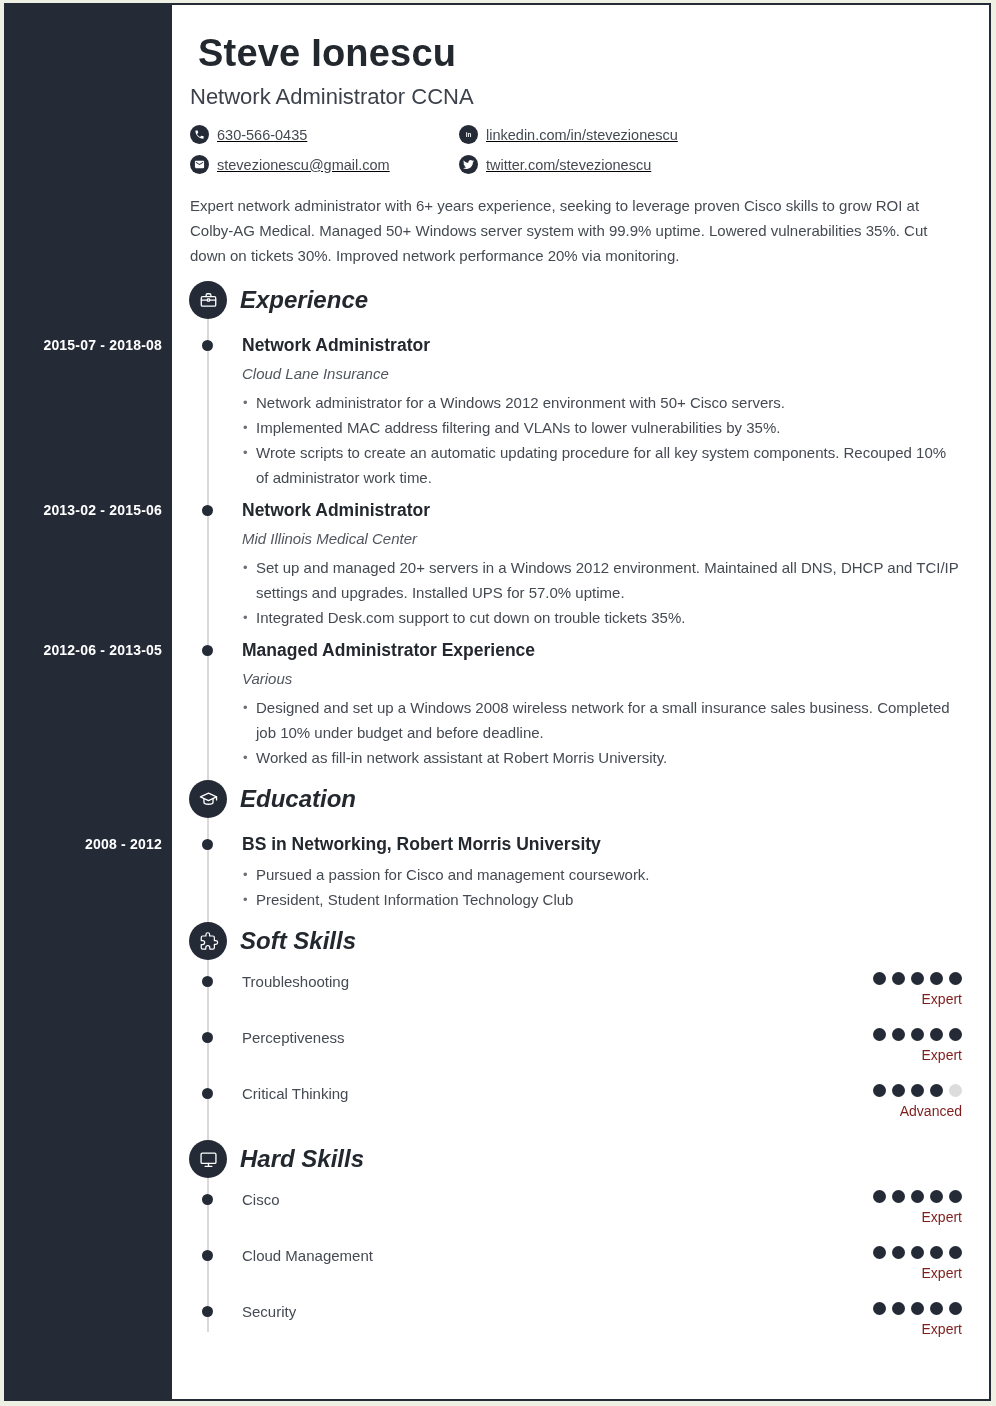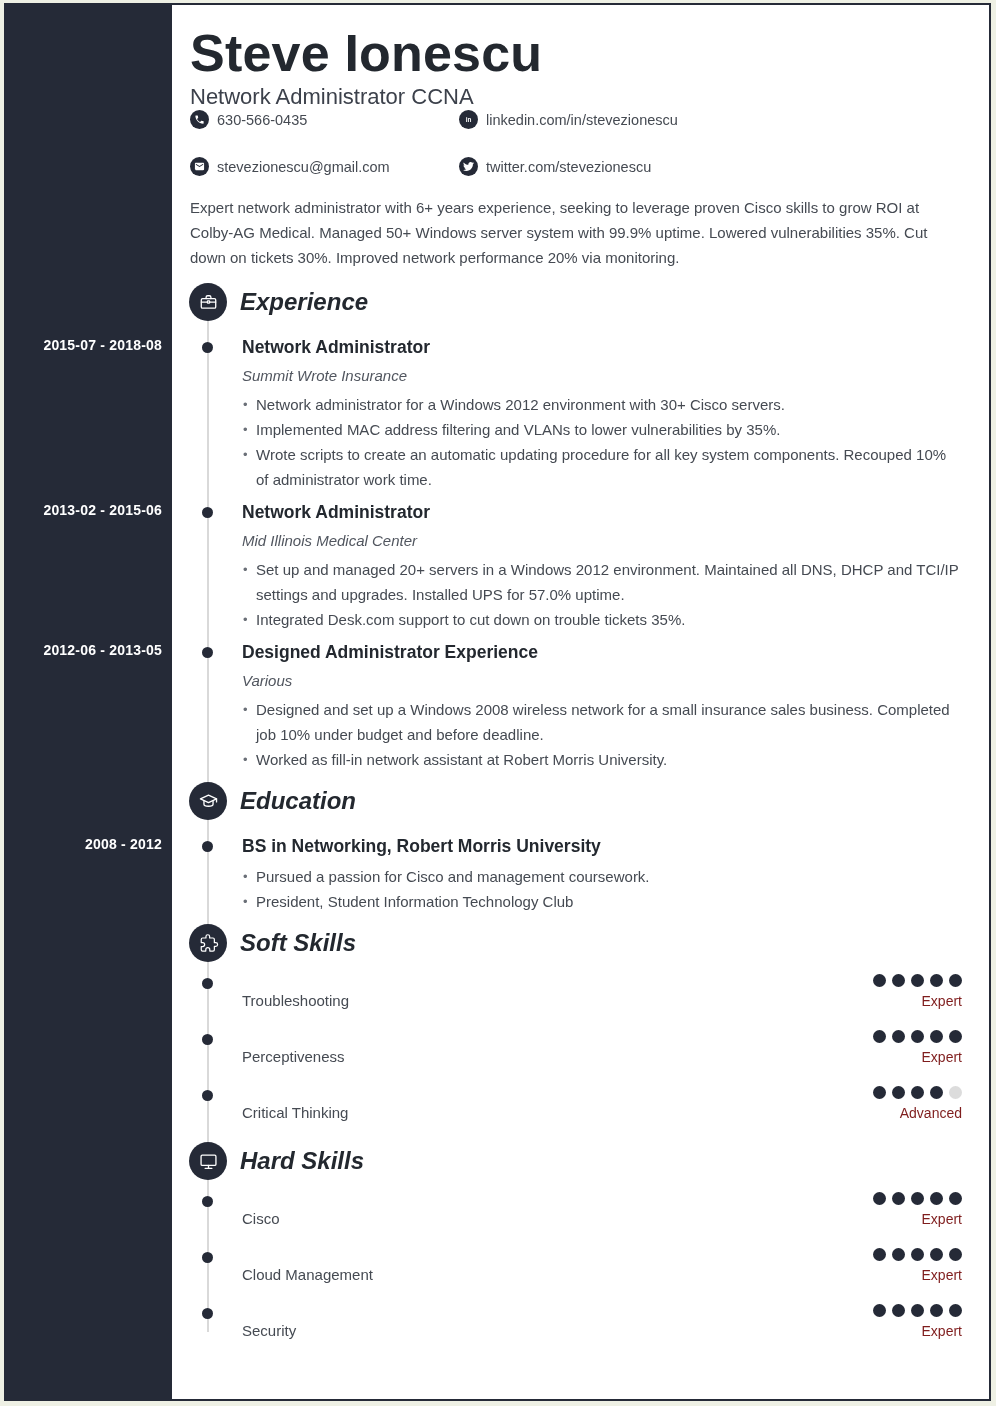--- a/index.html
+++ b/index.html
@@ -18,23 +18,23 @@
   
   .sidebar{position:relative;width:166px;flex:none;background:var(--accent-dark,#252a37);}
   .side-date{
     position:absolute;right:10px;white-space:nowrap;
     color:var(--date-text,#fff);font-size:14px;font-weight:bold;letter-spacing:.2px;line-height:17px;
   }
   
   .main{position:relative;flex:1;min-width:0;}
   .timeline-line{position:absolute;left:35px;top:294px;height:1035px;width:2px;background:var(--timeline,#d9d9d9);z-index:0;}
   .resume-header{position:relative;z-index:1;margin:27px 27px 0 18px;}
-  .name{margin:0;font-size:52px;line-height:42px;letter-spacing:.2px;color:var(--heading-text,#23282f);font-weight:bold;}
+  .name{margin:8px;font-size:38px;line-height:42px;letter-spacing:.2px;color:var(--heading-text,#23282f);font-weight:bold;}
   .job-title{margin-top:10px;font-size:22px;line-height:26px;color:#3c414b;}
-  .contacts{display:grid;grid-template-columns:269px 1fr;row-gap:28px;}
+  .contacts{margin-top:15px;display:grid;grid-template-columns:269px 1fr;row-gap:11px;text-decoration:underline;}
   .contact{display:flex;align-items:center;gap:8px;min-height:19px;}
   .cicon{width:19px;height:19px;border-radius:50%;background:var(--accent-dark,#252a37);display:flex;align-items:center;justify-content:center;flex:none;}
   .cicon svg{width:11px;height:11px;display:block;}
   .ctext{font-size:14.5px;color:#454a52;}
   .summary{margin:19px 0 0;font-size:15px;line-height:25px;color:#454a52;}
   
   .resume-section{position:relative;z-index:1;}
   .section-header{display:flex;align-items:center;gap:13px;margin:6px 27px 0 17px;}
   #experience .section-header{margin-top:13px;}
   #education .section-header,#soft-skills .section-header,#hard-skills .section-header{margin-top:2px;}
@@ -44,21 +44,21 @@
   .entries{margin:16px 27px 0 70px;}
   .entry{position:relative;margin-bottom:10px;}
   .tdot{position:absolute;left:-40px;top:5px;width:11px;height:11px;border-radius:50%;background:var(--accent-dark,#252a37);}
   .entry-title{margin:0;font-size:17.5px;line-height:21px;color:var(--heading-text,#23282f);font-weight:bold;}
   .entry-org{margin-top:8px;font-style:italic;font-size:15px;line-height:19px;color:#51565f;}
   .bullets{margin:7px 0 0;padding:0;list-style:none;}
   .bullets li{position:relative;padding-left:14px;font-size:15px;line-height:25px;color:#454a52;}
   .bullets li::before{content:"\2022";position:absolute;left:1px;top:0;font-size:13px;line-height:25px;color:#6a6f77;}
   
   .skills{margin:12px 27px 0 70px;}
-  .skill{position:relative;display:flex;justify-content:space-between;align-items:flex-end;margin-bottom:20px;}
+  .skill{position:relative;display:flex;justify-content:space-between;align-items:flex-start;margin-bottom:20px;}
   .skill .tdot{top:4px;}
   .skill-name{font-size:15px;line-height:19px;color:#454a52;}
   .skill-rating{text-align:right;}
   .dots{display:flex;gap:6px;justify-content:flex-end;}
   .rdot{width:13px;height:13px;border-radius:50%;background:var(--accent-dark,#2b3040);}
   .rdot.off{background:var(--inactive-dot,#dcdcdc);}
   .skill-level{margin-top:6px;font-size:14px;line-height:17px;color:#7f1d1d;}
 </style>
 </head>
 <body>
@@ -127,39 +127,39 @@
               <path d="M13.25 11.5h7"></path>
             <rect x="10.75" y="10.2" width="2.5" height="2.6" rx="0.5"></rect>
           </svg>
         </span>
         <h2 class="section-title">Experience</h2>
       </div>
       <div class="entries">
           <div class="entry">
             <span class="tdot"></span>
             <h3 class="entry-title">Network Administrator</h3>
-            <div class="entry-org">Summit Wrote Insurance</div>
+            <div class="entry-org">Cloud Lane Insurance</div>
             <ul class="bullets">
-              <li>Network administrator for a Windows 2012 environment with 30+ Cisco servers.</li>
+              <li>Network administrator for a Windows 2012 environment with 50+ Cisco servers.</li>
               <li>Implemented MAC address filtering and VLANs to lower vulnerabilities by 35%.</li>
               <li>Wrote scripts to create an automatic updating procedure for all key system components. Recouped 10% of administrator work time.</li>
             </ul>
           </div>
           <div class="entry">
             <span class="tdot"></span>
             <h3 class="entry-title">Network Administrator</h3>
             <div class="entry-org">Mid Illinois Medical Center</div>
             <ul class="bullets">
               <li>Set up and managed 20+ servers in a Windows 2012 environment. Maintained all DNS, DHCP and TCI/IP settings and upgrades. Installed UPS for 57.0% uptime.</li>
               <li>Integrated Desk.com support to cut down on trouble tickets 35%.</li>
             </ul>
           </div>
           <div class="entry">
             <span class="tdot"></span>
-            <h3 class="entry-title">Designed Administrator Experience</h3>
+            <h3 class="entry-title">Managed Administrator Experience</h3>
             <div class="entry-org">Various</div>
             <ul class="bullets">
               <li>Designed and set up a Windows 2008 wireless network for a small insurance sales business. Completed job 10% under budget and before deadline.</li>
               <li>Worked as fill-in network assistant at Robert Morris University.</li>
             </ul>
           </div>
         </div>
     </section>
 
     <section class="resume-section" id="education">

